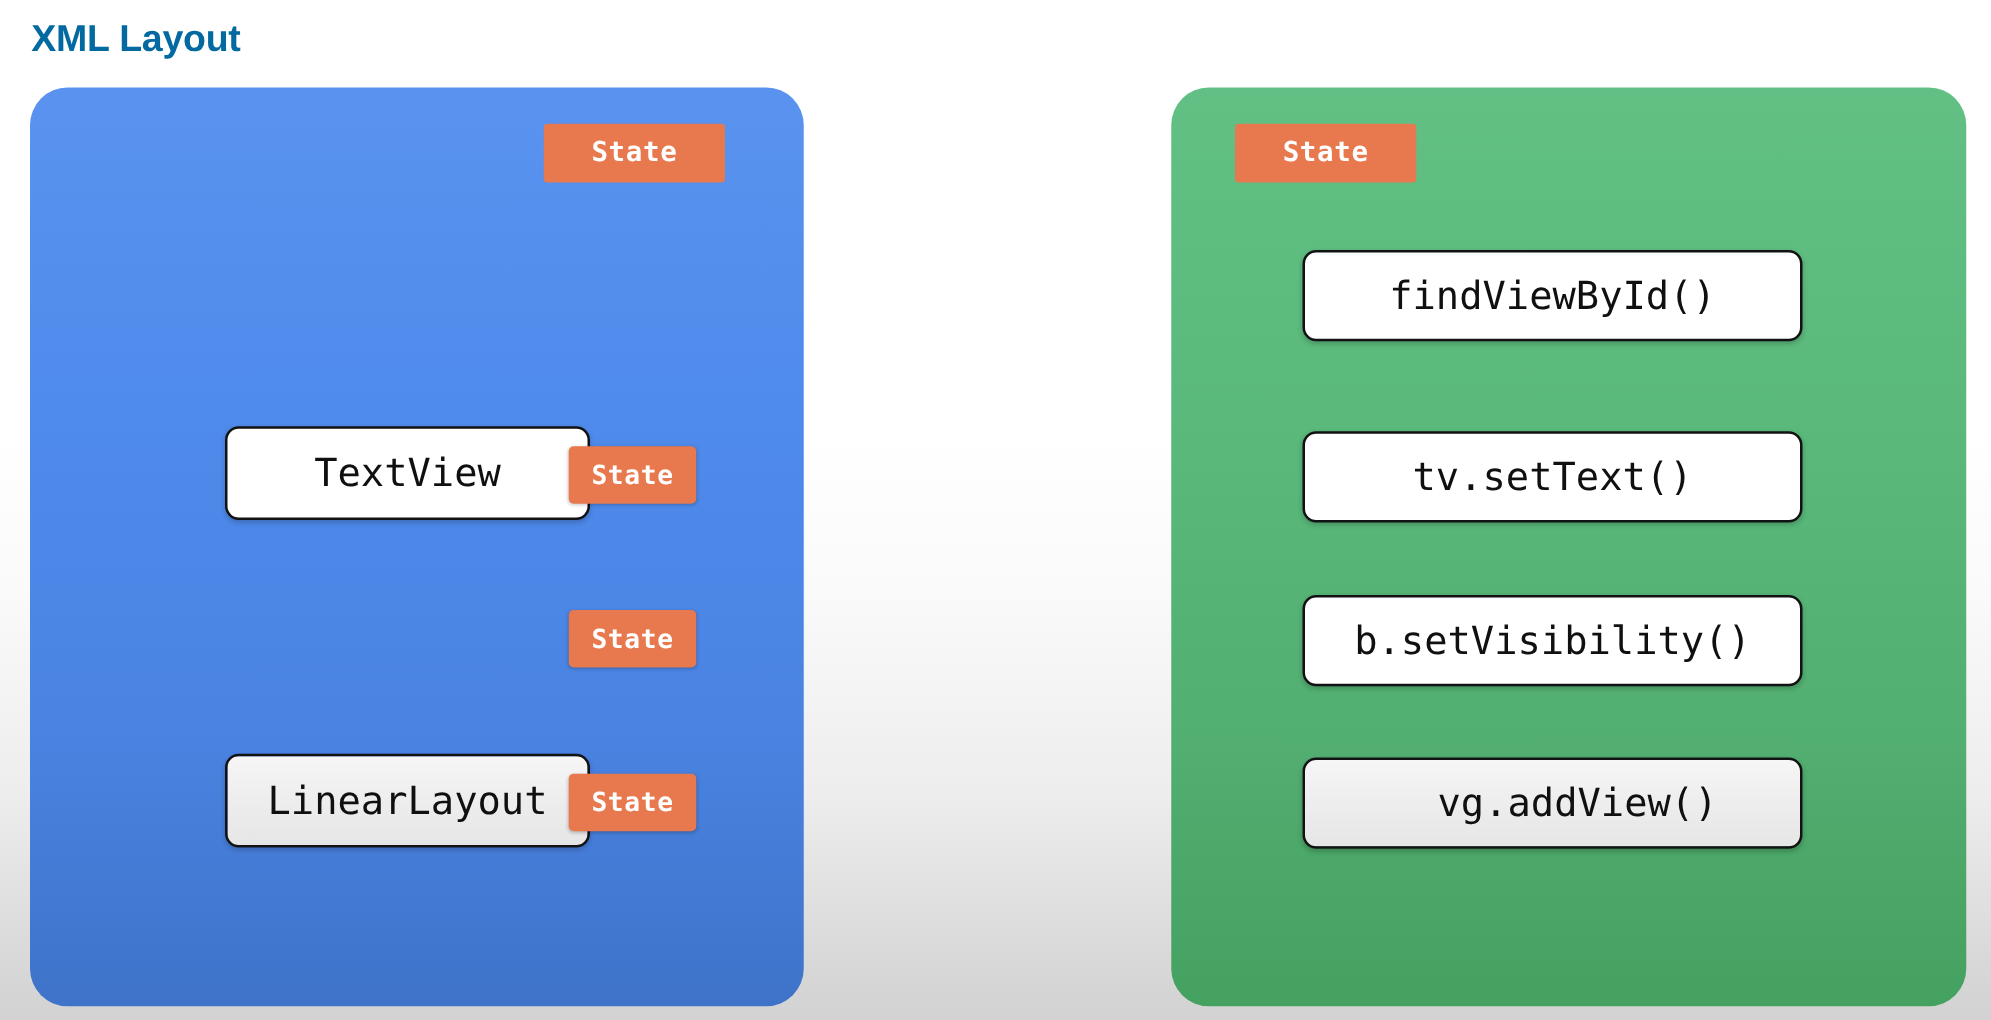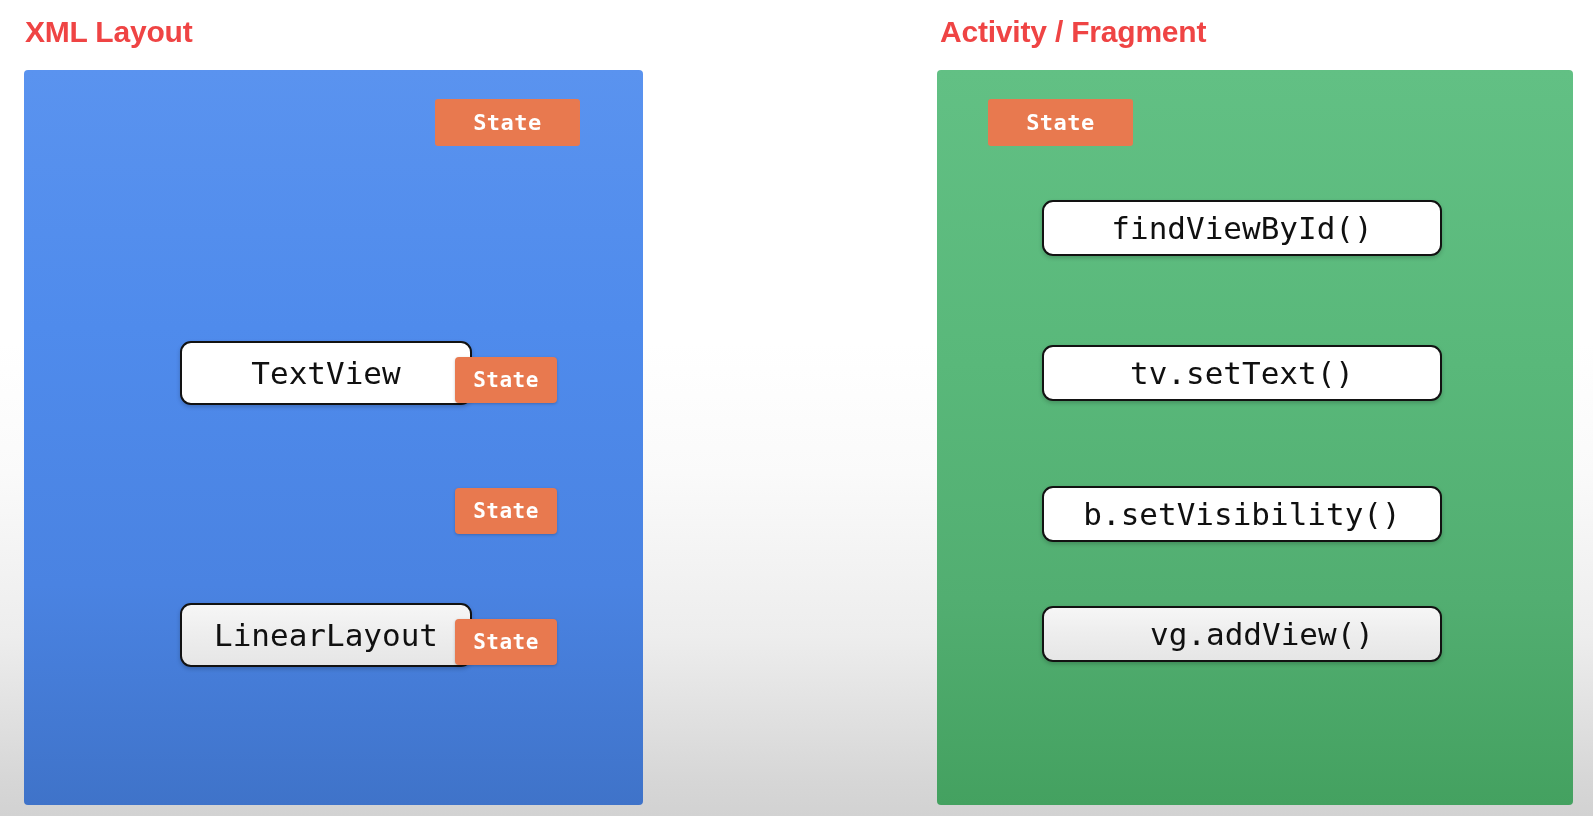--- a/index.html
+++ b/index.html
@@ -25,34 +25,34 @@
     position: relative;
     width: 1593px;
     height: 816px;
   }
 
   
   .col-title {
     position: absolute;
     font-size: 30px;
     font-weight: bold;
-    color: #ef4444;
+    color: #0369a1;
     letter-spacing: -0.2px;
     white-space: nowrap;
     line-height: 1;
   }
   #title-left  { left: 25px;  top: 17px; }
   #title-right { left: 940px; top: 17px; }
 
   
   .panel {
     position: absolute;
     top: 70px;
     height: 735px;
-    border-radius: 4px;
+    border-radius: 30px;
   }
   #panel-xml {
     left: 24px;
     width: 619px;
     background: linear-gradient(180deg, #5a93ef 0%, #4f8bec 35%, #4a83e2 70%, #3f73c9 100%);
   }
   #panel-activity {
     left: 937px;
     width: 636px;
     background: linear-gradient(180deg, #62c084 0%, #59b87a 40%, #52ae71 72%, #44a160 100%);
@@ -108,27 +108,27 @@
     background: #ffffff;
   }
   .node.shaded {
     background: linear-gradient(180deg, #f6f6f6 0%, #eeeeee 45%, #e6e6e6 100%);
   }
 
   
   .node.left {
     left: 156px;
     width: 292px;
-    height: 64px;
+    height: 75px;
   }
   
   .node.right {
     left: 105px;
     width: 400px;
-    height: 56px;
+    height: 73px;
   }
 </style>
 </head>
 <body>
 
 <div class="canvas">
 
   <div class="col-title" id="title-left">XML Layout</div>
 
   <div class="panel" id="panel-xml">
@@ -141,35 +141,34 @@
     <div class="state-badge inline" style="left: 431px; top: 287px;">State</div>
 
     <div class="state-badge inline" style="left: 431px; top: 418px;">State</div>
 
     <div class="node left shaded" style="top: 533px; justify-content: center;">
       <span>LinearLayout</span>
     </div>
     <div class="state-badge inline" style="left: 431px; top: 549px;">State</div>
   </div>
 
-  <div class="col-title" id="title-right">Activity / Fragment</div>
 
   <div class="panel" id="panel-activity">
 
     <div class="state-badge top" id="badge-activity-top">State</div>
 
     <div class="node right plain" style="top: 130px;">
       <span>findViewById()</span>
     </div>
 
     <div class="node right plain" style="top: 275px;">
       <span>tv.setText()</span>
     </div>
 
-    <div class="node right plain" style="top: 416px;">
+    <div class="node right plain" style="top: 406px;">
       <span>b.setVisibility()</span>
     </div>
 
     <div class="node right shaded" style="top: 536px; padding-left: 40px;">
       <span>vg.addView()</span>
     </div>
   </div>
 
 </div>
 

